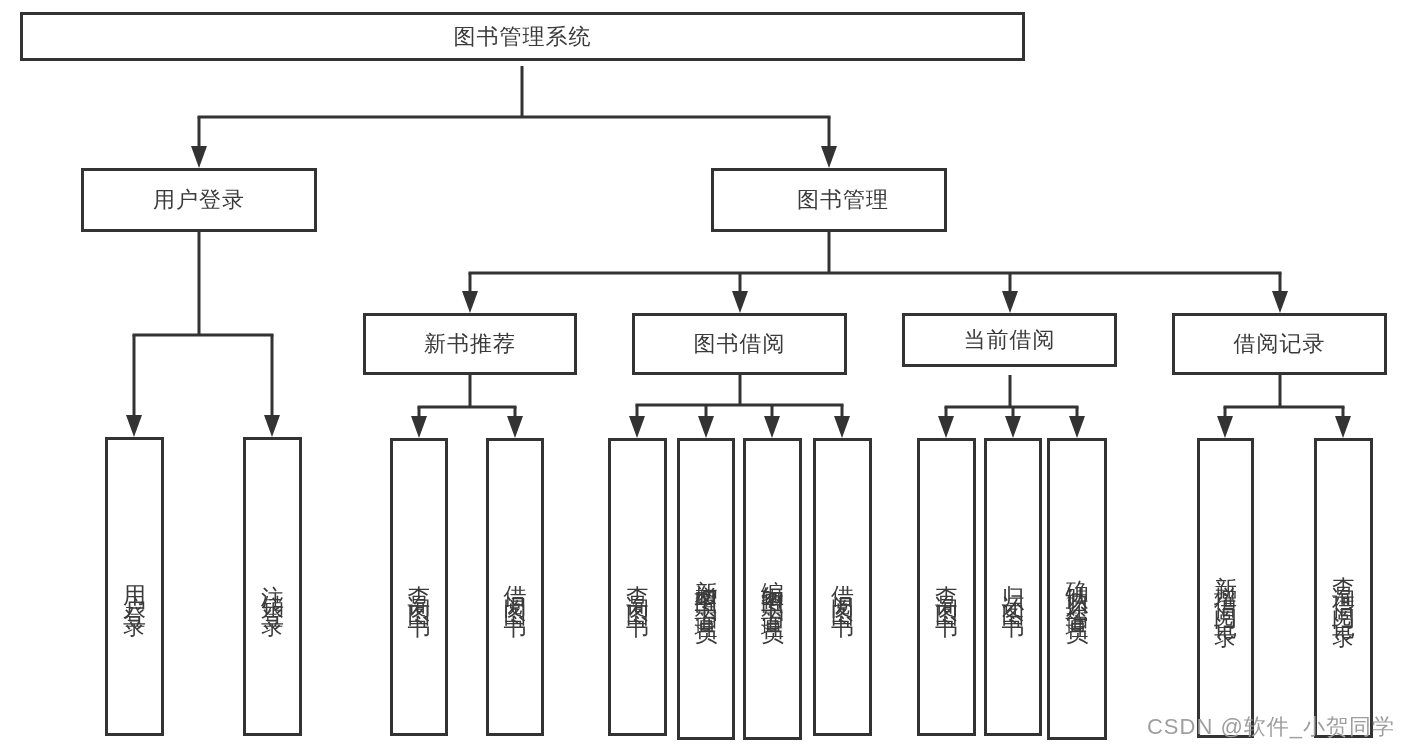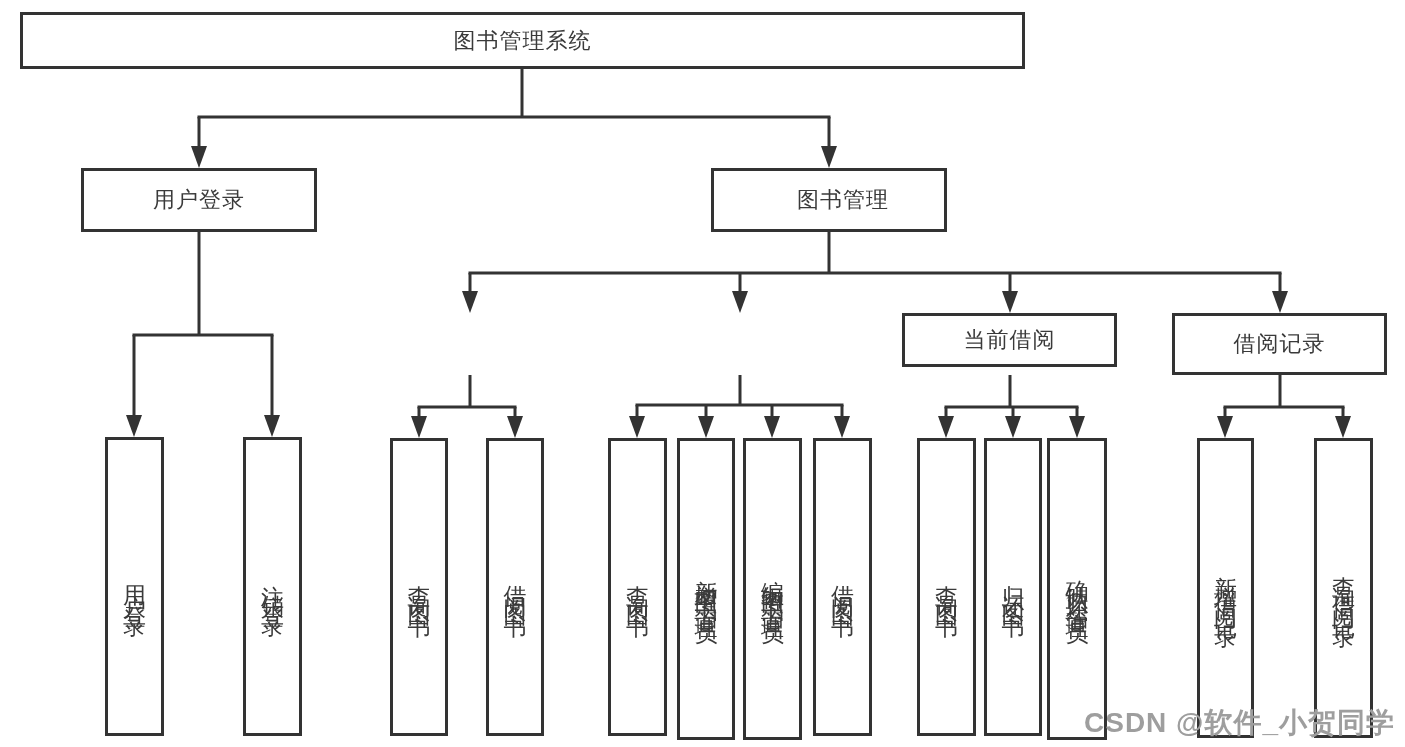--- a/index.html
+++ b/index.html
@@ -46,26 +46,25 @@
     line-height: 1;
     white-space: nowrap;
   }
   .leaf.long .vtext {
     letter-spacing: 6px;
   }
   #watermark {
     position: absolute;
     right: 10px;
     bottom: 5px;
-    font-size: 28px;
+    font-size: 22px;
     color: #9e9e9e;
     letter-spacing: 1px;
     z-index: 3;
     white-space: nowrap;
-    font-weight: bold;
   }
 </style>
 </head>
 <body>
 
 <div id="canvas">
 
   <svg id="connectors" width="1405" height="747" viewBox="0 0 1405 747">
     <g stroke="#333333" stroke-width="3" fill="none">
 
@@ -125,25 +124,27 @@
       <polygon points="764,416 780,416 772,438"></polygon>
       <polygon points="834,416 850,416 842,438"></polygon>
       <polygon points="938,416 954,416 946,438"></polygon>
       <polygon points="1005,416 1021,416 1013,438"></polygon>
       <polygon points="1069,416 1085,416 1077,438"></polygon>
       <polygon points="1217,416 1233,416 1225,438"></polygon>
       <polygon points="1335,416 1351,416 1343,438"></polygon>
     </g>
   </svg>
 
-  <div class="node hnode" style="left:20px; top:12px; width:1005px; height:57px;">图书管理系统</div>
+  <div class="node hnode" style="left:20px; top:12px; width:1005px; height:49px;">图书管理系统</div>
 
   <div class="node hnode" style="left:81px; top:168px; width:236px; height:64px;">用户登录</div>
   <div class="node hnode" style="left:711px; top:168px; width:236px; height:64px;padding-left:28px;">图书管理</div>
 
+  <div class="node hnode" style="left:363px; top:313px; width:214px; height:62px;">新书推荐</div>
+  <div class="node hnode" style="left:632px; top:313px; width:215px; height:62px;">图书借阅</div>
   <div class="node hnode" style="left:902px; top:313px; width:215px; height:54px;">当前借阅</div>
   <div class="node hnode" style="left:1172px; top:313px; width:215px; height:62px;">借阅记录</div>
 
   <div class="node leaf" style="left:105px; top:437px; width:59px; height:299px;">
     <span class="vtext">用户登录</span>
   </div>
   <div class="node leaf" style="left:243px; top:437px; width:59px; height:299px;">
     <span class="vtext">注销登录</span>
   </div>
 

